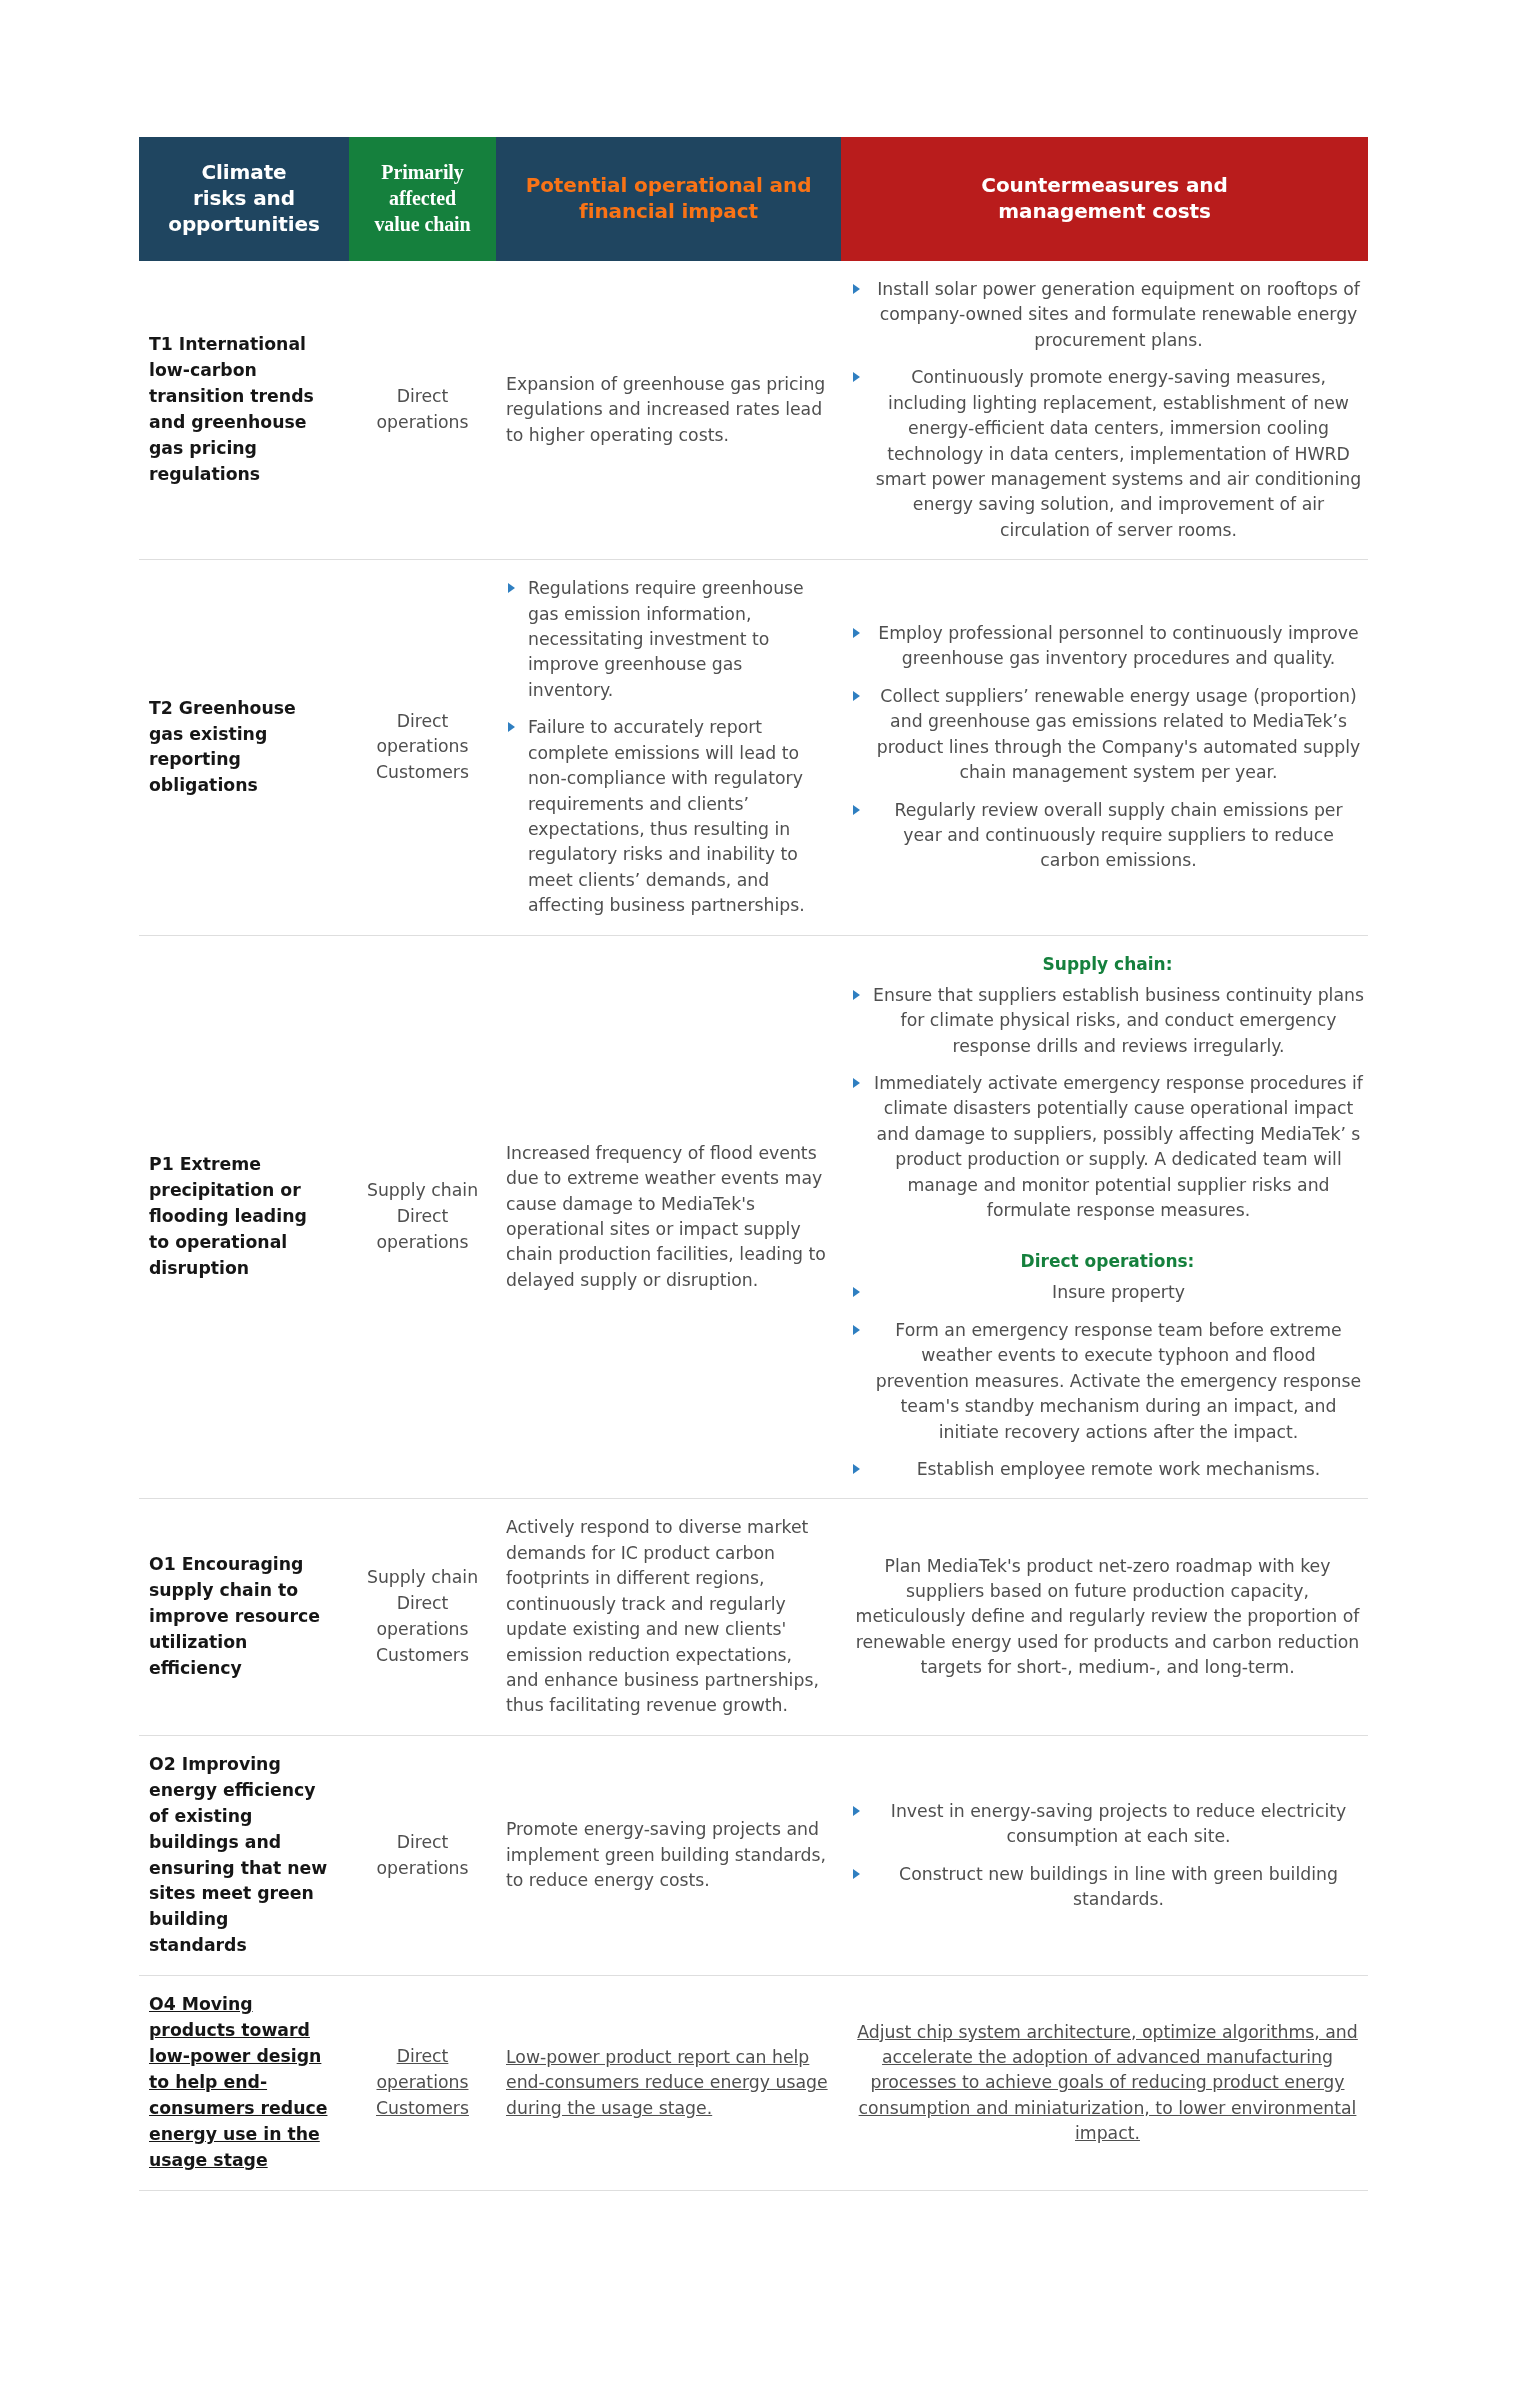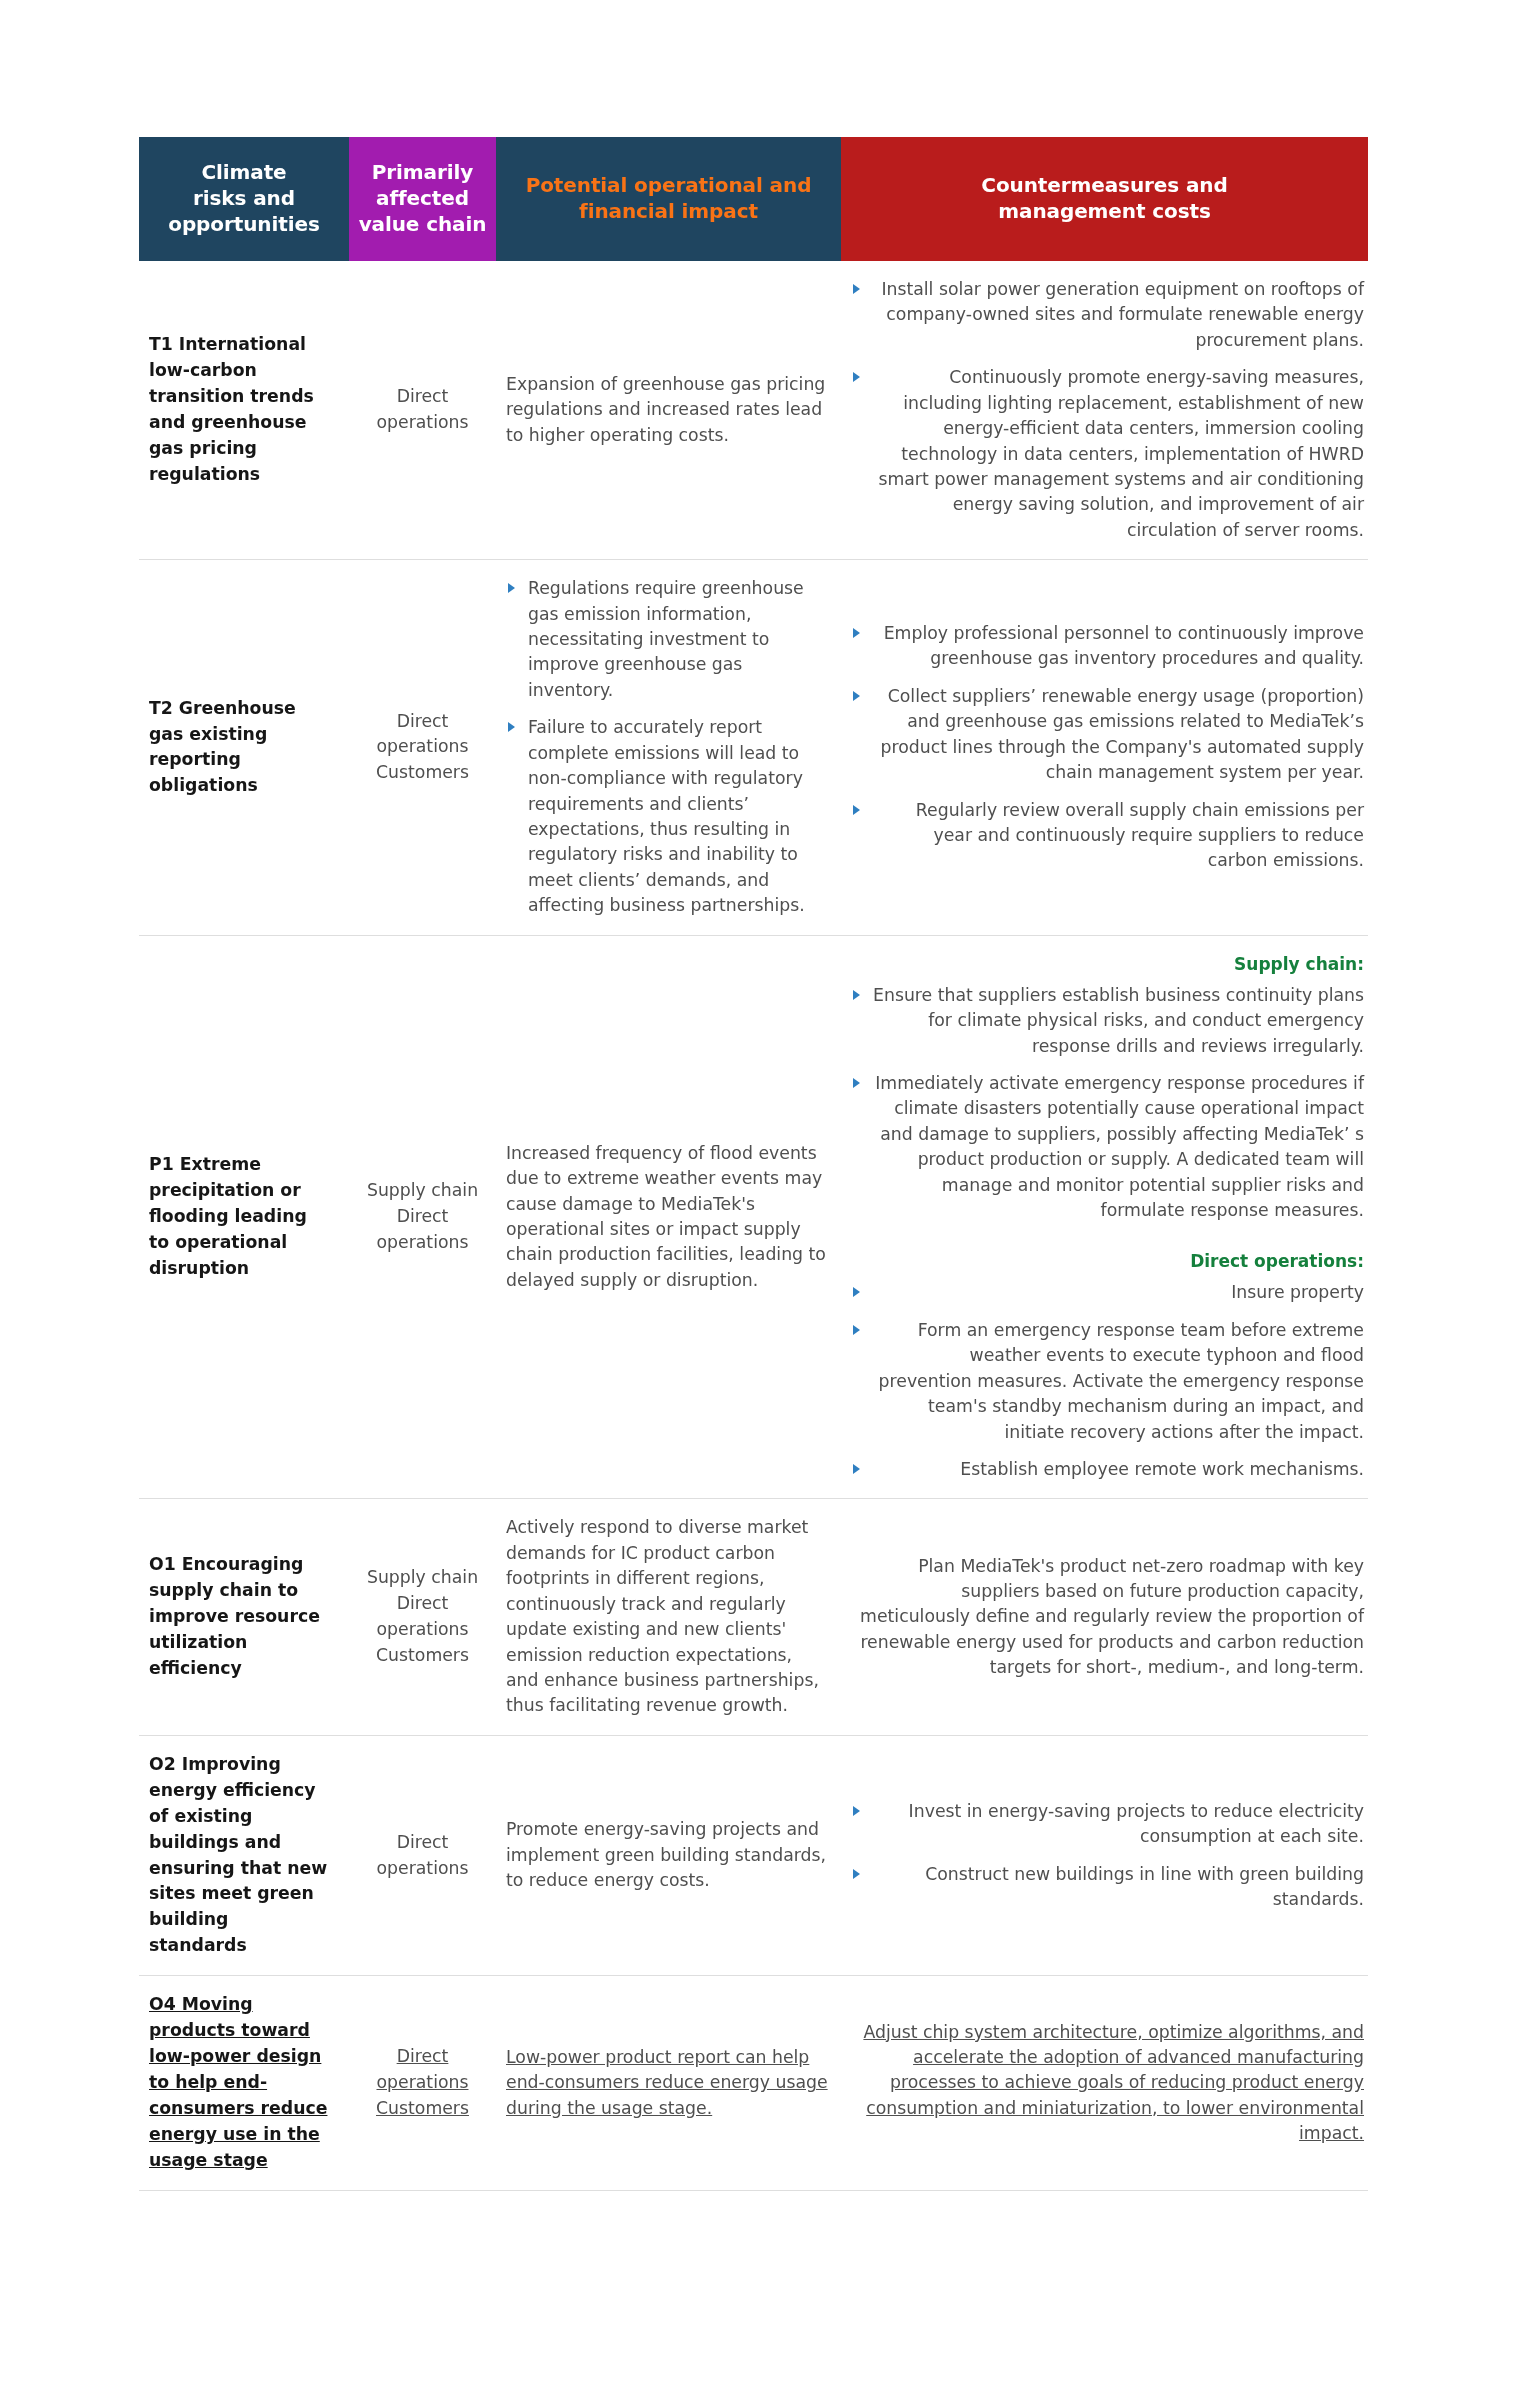--- a/index.html
+++ b/index.html
@@ -82,21 +82,21 @@
   td.col-chain .chain-line { display: block; }
   td.col-chain .chain-line + .chain-line { }
 
   td.col-impact {
     text-align: left;
     color: #4f4f4f;
     padding-left: 10px;
     padding-right: 12px;
   }
   td.col-measures {
-    text-align: right;
+    text-align: center;
     color: #4f4f4f;
     padding-left: 10px;
     padding-right: 4px;
   }
   .para { margin: 0; }
 
   ul.bul {
     list-style: none;
     margin: 0;
     padding: 0;
@@ -134,21 +134,21 @@
     <table class="risk-table">
       <colgroup>
         <col class="c1">
           <col class="c2">
           <col class="c3">
           <col class="c4">
       </colgroup>
       <thead>
         <tr>
           <th style="background: rgb(31, 69, 96); color: rgb(255, 255, 255);">Climate<br>risks and<br>opportunities</th>
-          <th style="background: #a21caf; color: rgb(255, 255, 255);">Primarily<br>affected<br>value chain</th>
+          <th style="background: #15803d; color: rgb(255, 255, 255); font-family: Liberation Serif, serif;">Primarily<br>affected<br>value chain</th>
           <th style="background: rgb(31, 69, 96); color: #f97316;">Potential operational and<br>financial impact</th>
           <th style="background: #b91c1c; color: rgb(255, 255, 255);">Countermeasures and<br>management costs</th>
         </tr>
       </thead>
       <tbody id="tbody">
           <tr>
             <td class="col-risk">T1 International low-carbon transition trends and greenhouse gas pricing regulations</td>
             <td class="col-chain">
               <span class="chain-line">Direct operations</span>
             </td>

